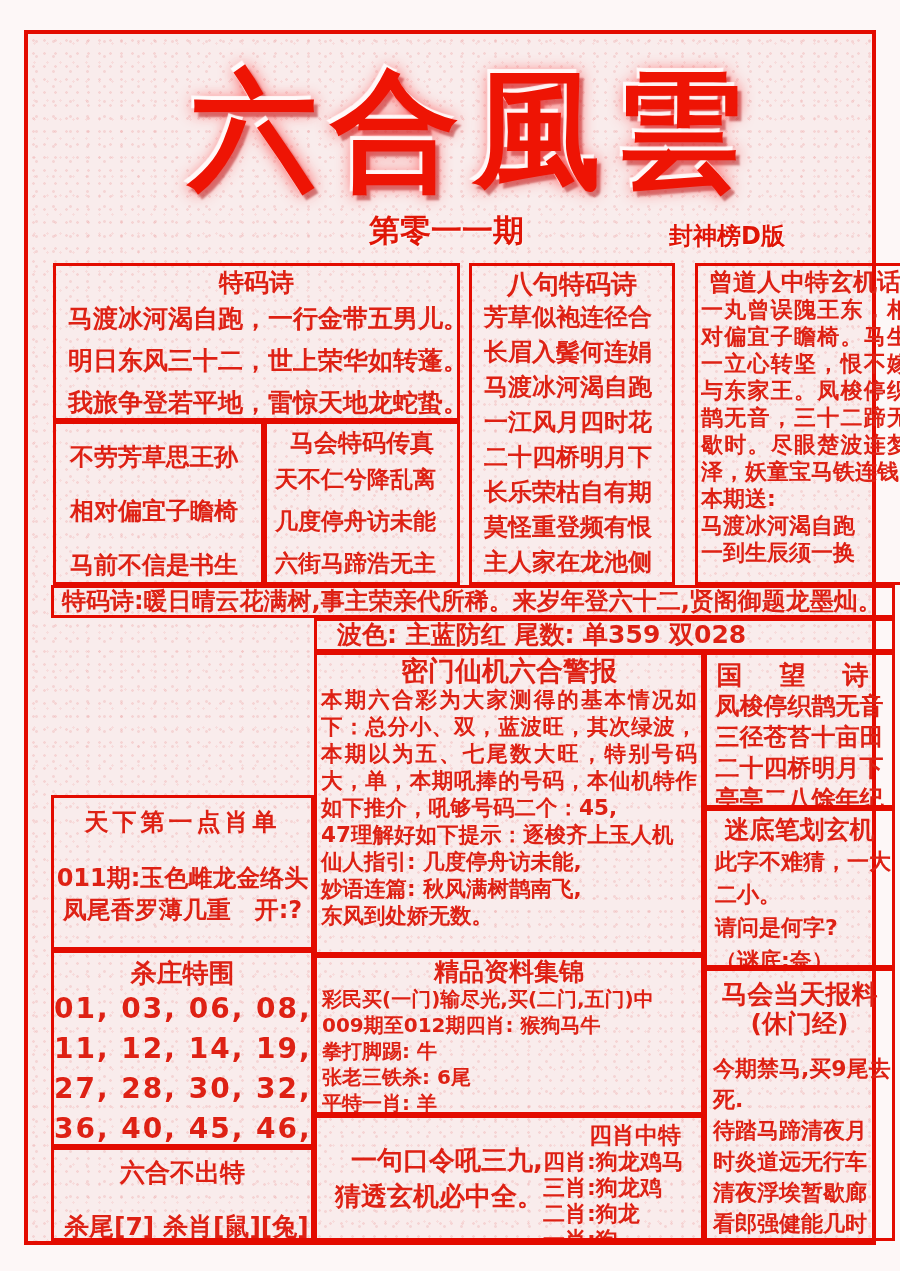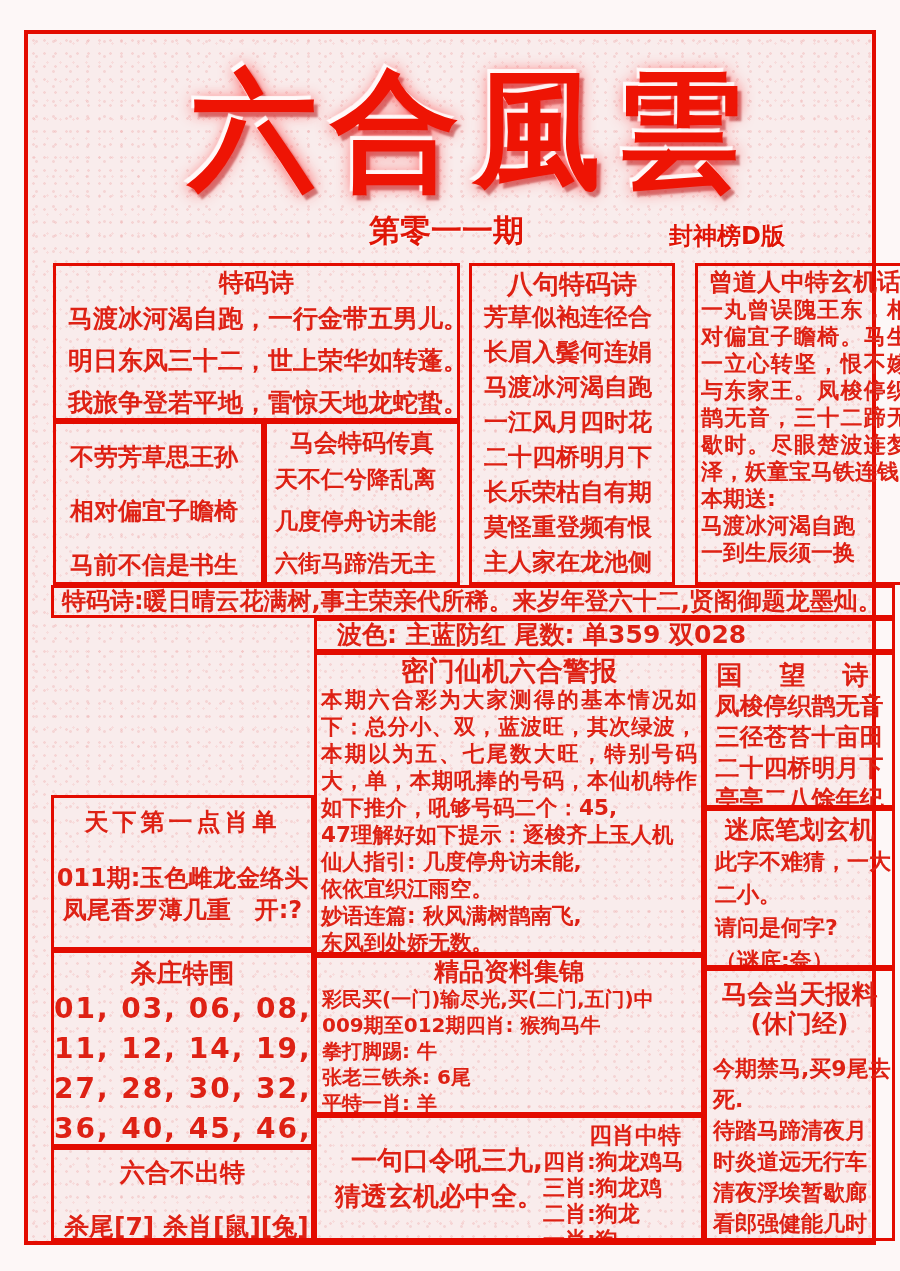--- a/index.html
+++ b/index.html
@@ -162,21 +162,20 @@
 
       <div class="box bose" style="left:263px;top:584px;width:581px;height:34px">
         <div class="ln">波色: 主蓝防红 尾数: 单359 双028</div>
       </div>
 
       <div class="box mimen" style="left:263px;top:618px;width:390px;height:303px">
         <div class="bt">密门仙机六合警报</div>
         <div class="para">本期六合彩为大家测得的基本情况如下：总分小、双，蓝波旺，其次绿波，本期以为五、七尾数大旺，特别号码大，单，本期吼捧的号码，本仙机特作如下推介，吼够号码二个：45,</div>
         <div class="ln">47理解好如下提示：逐梭齐上玉人机</div>
         <div class="ln">仙人指引: 几度停舟访未能,</div>
-        <div class="ln ind">依依宜织江雨空。</div>
         <div class="ln">妙语连篇: 秋风满树鹊南飞,</div>
         <div class="ln ind">东风到处娇无数。</div>
       </div>
 
       <div class="box jingpin" style="left:263px;top:921px;width:390px;height:160px">
         <div class="bt">精品资料集锦</div>
         <div class="ln">彩民买(一门)输尽光,买(二门,五门)中</div>
         <div class="ln">009期至012期四肖: 猴狗马牛</div>
         <div class="ln">拳打脚踢: 牛</div>
         <div class="ln">张老三铁杀: 6尾</div>

